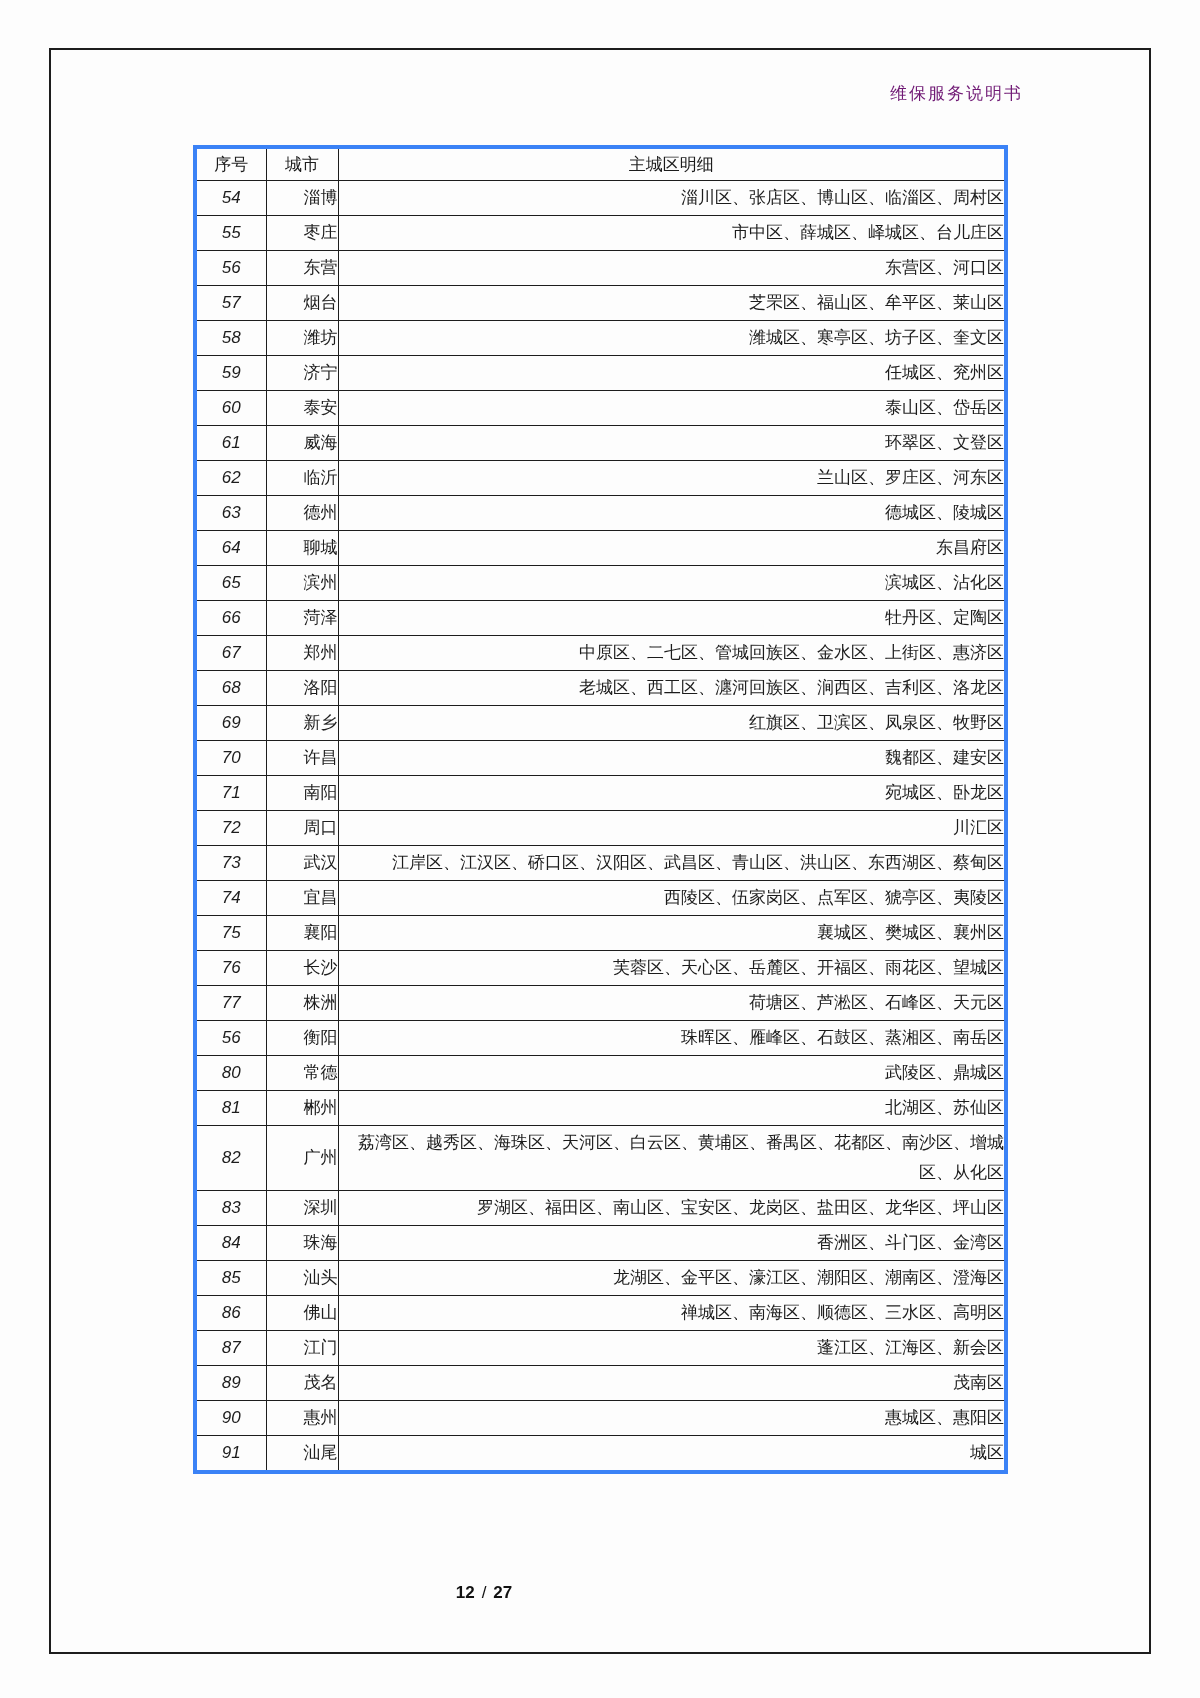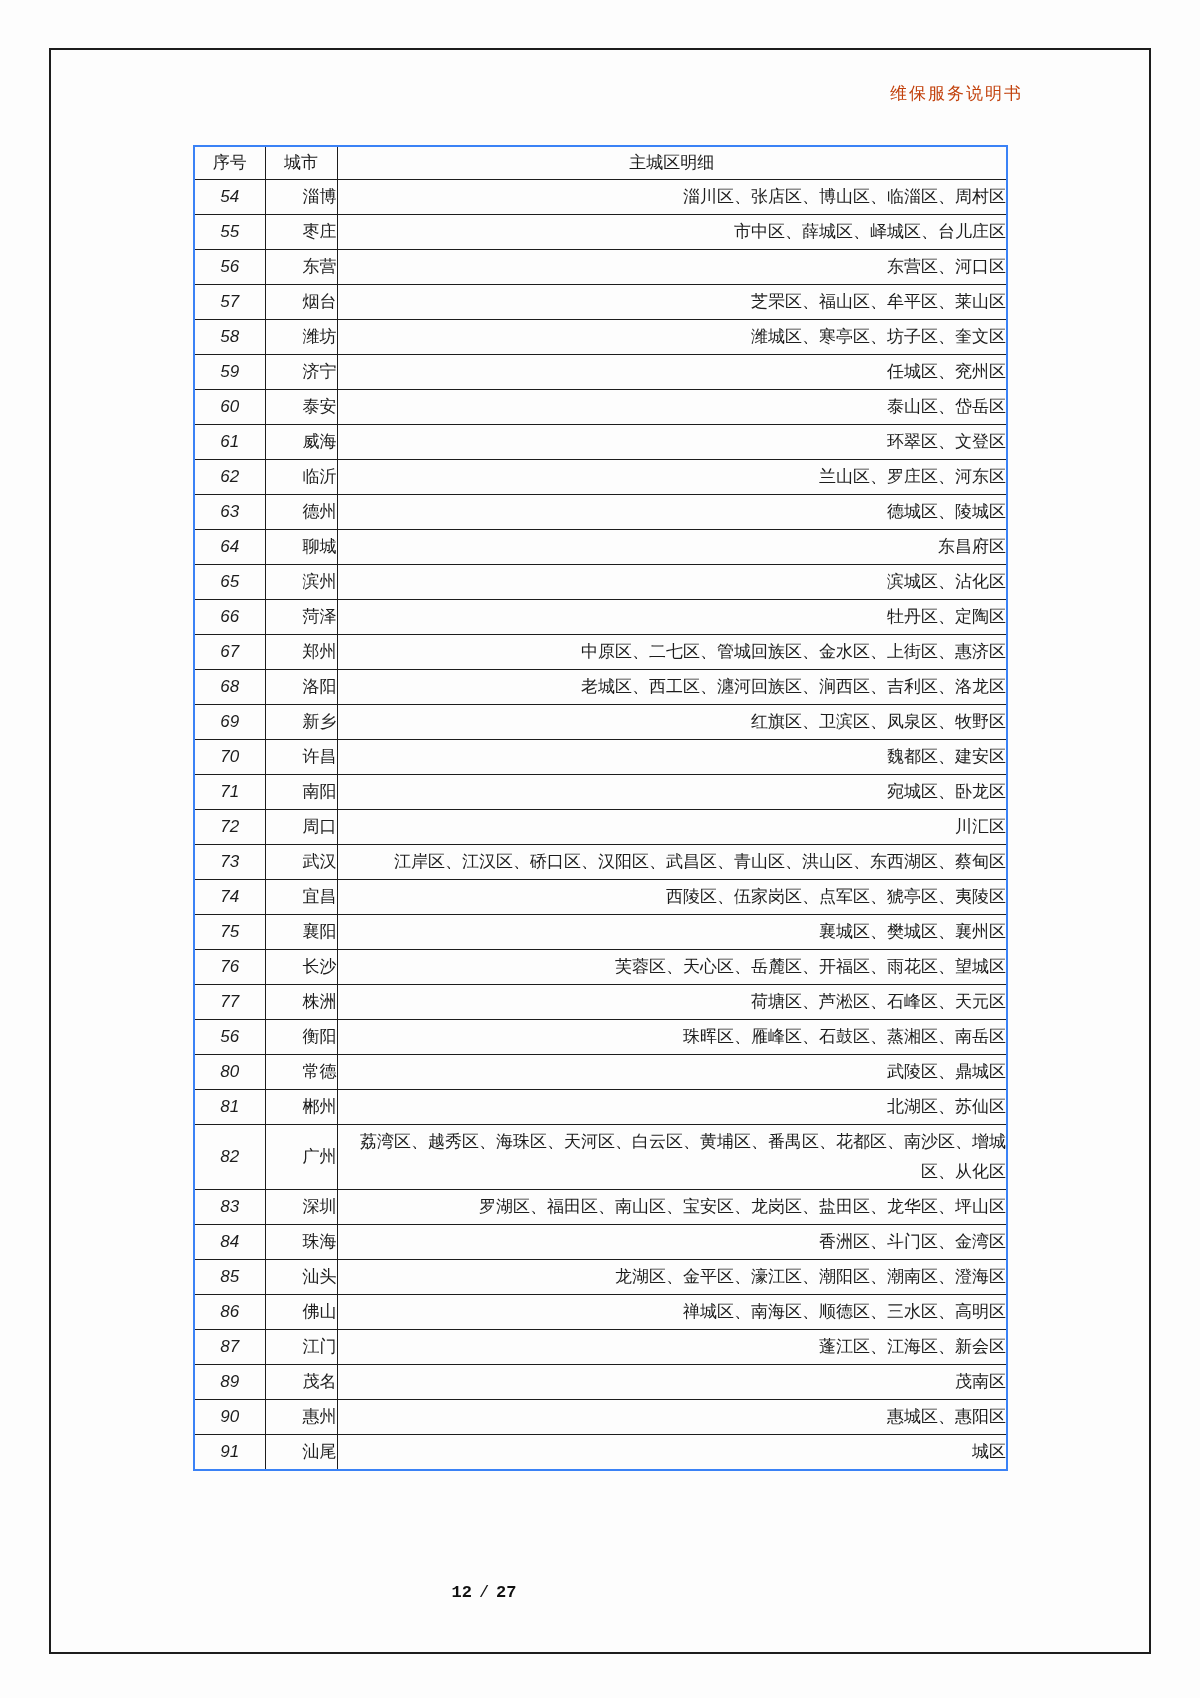--- a/index.html
+++ b/index.html
@@ -28,31 +28,31 @@
   }
   .doc-header {
     position: absolute;
     top: 82px;
     left: 0;
     width: 1023px;
     text-align: right;
     font-family: "Liberation Serif", "DejaVu Serif", serif;
     font-size: 17px;
     letter-spacing: 2px;
-    color: #c2410c;
+    color: #701a75;
   }
   table.city-table {
     position: absolute;
     left: 193px;
     top: 145px;
     width: 815px;
     border-collapse: collapse;
     table-layout: fixed;
     background: #fdfdfd;
-    border: 2px solid #3b82f6;
+    border: 4px solid #3b82f6;
   }
   table.city-table th,
   table.city-table td {
     border: 1.5px solid #1d1d1d;
     font-size: 17px;
     font-weight: normal;
     color: #1c1c1c;
     vertical-align: middle;
     box-sizing: border-box;
   }
@@ -75,21 +75,21 @@
     padding-right: 10px;
     line-height: 30px;
     word-break: break-all;
   }
   .doc-footer {
     position: absolute;
     top: 1583px;
     left: 0;
     width: 968px;
     text-align: center;
-    font-family: Liberation Mono, monospace;
+    font-family: Liberation Sans, sans-serif;
     font-size: 17px;
     font-weight: bold;
     color: #111;
   }
   .doc-footer .sep {
     font-weight: normal;
     padding: 0 7px;
   }
 </style>
 </head>

